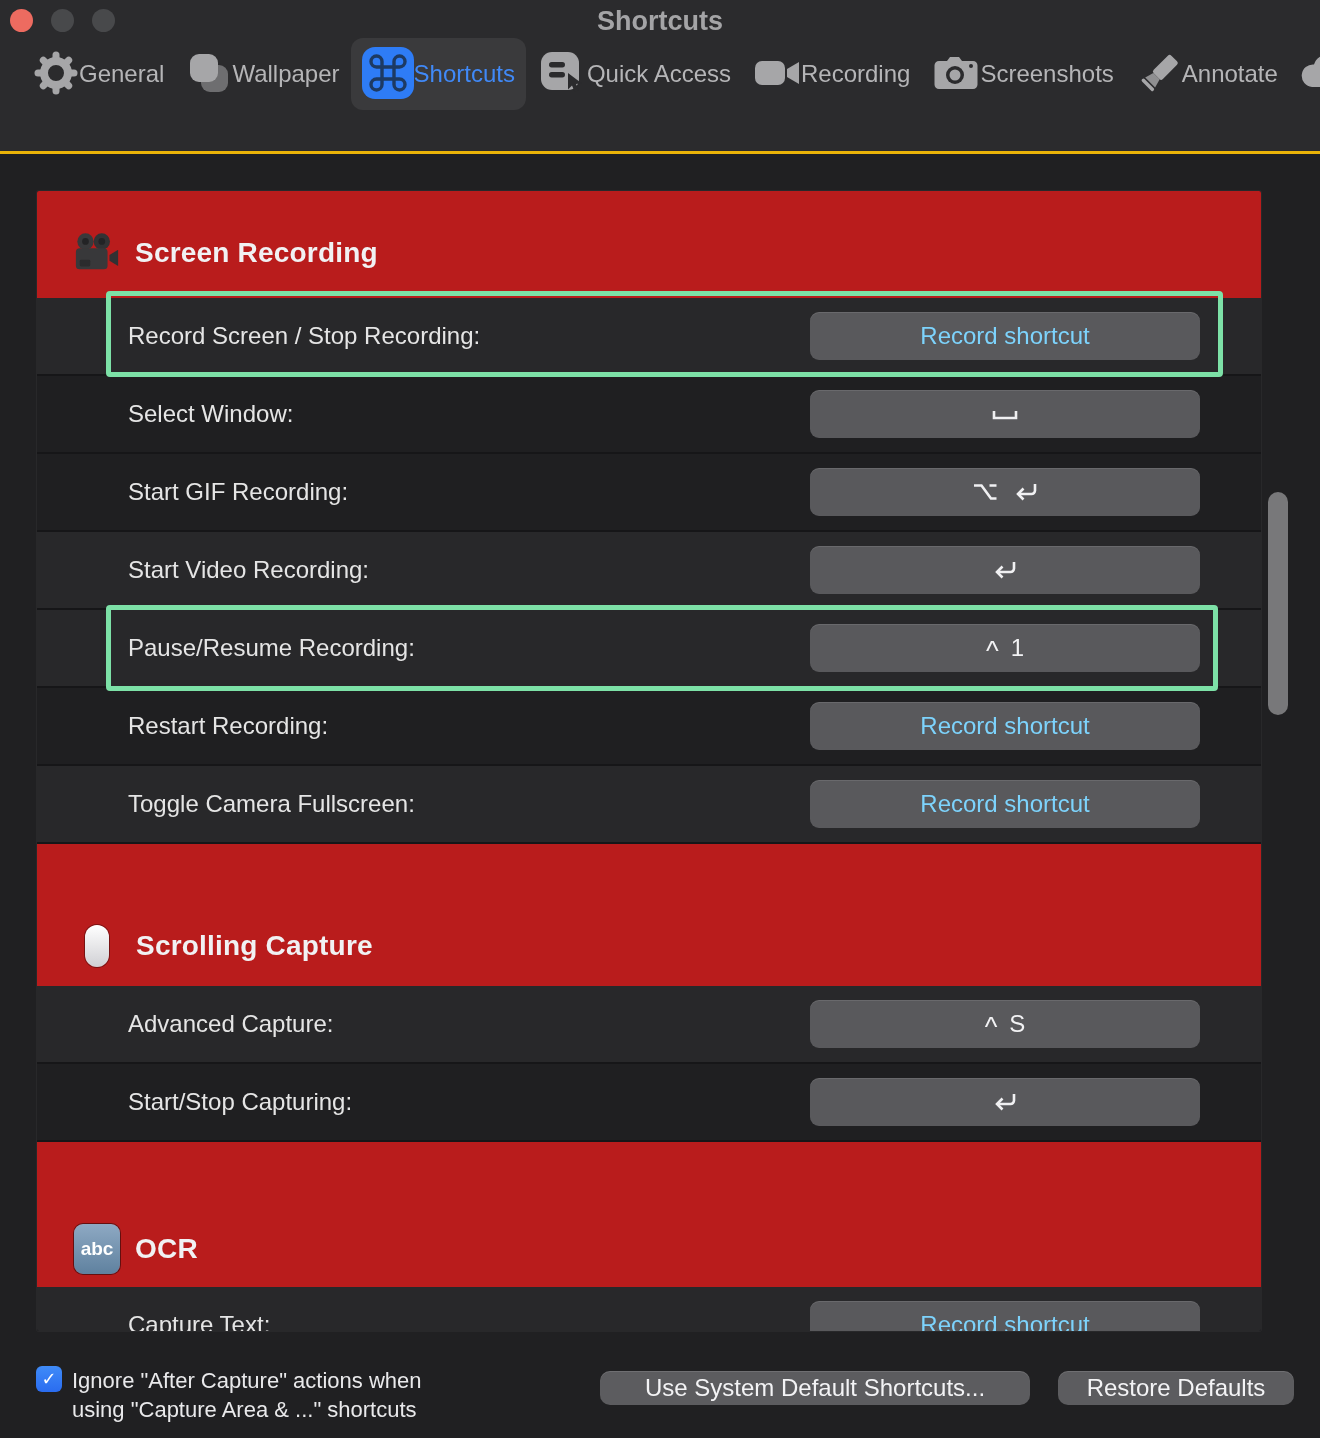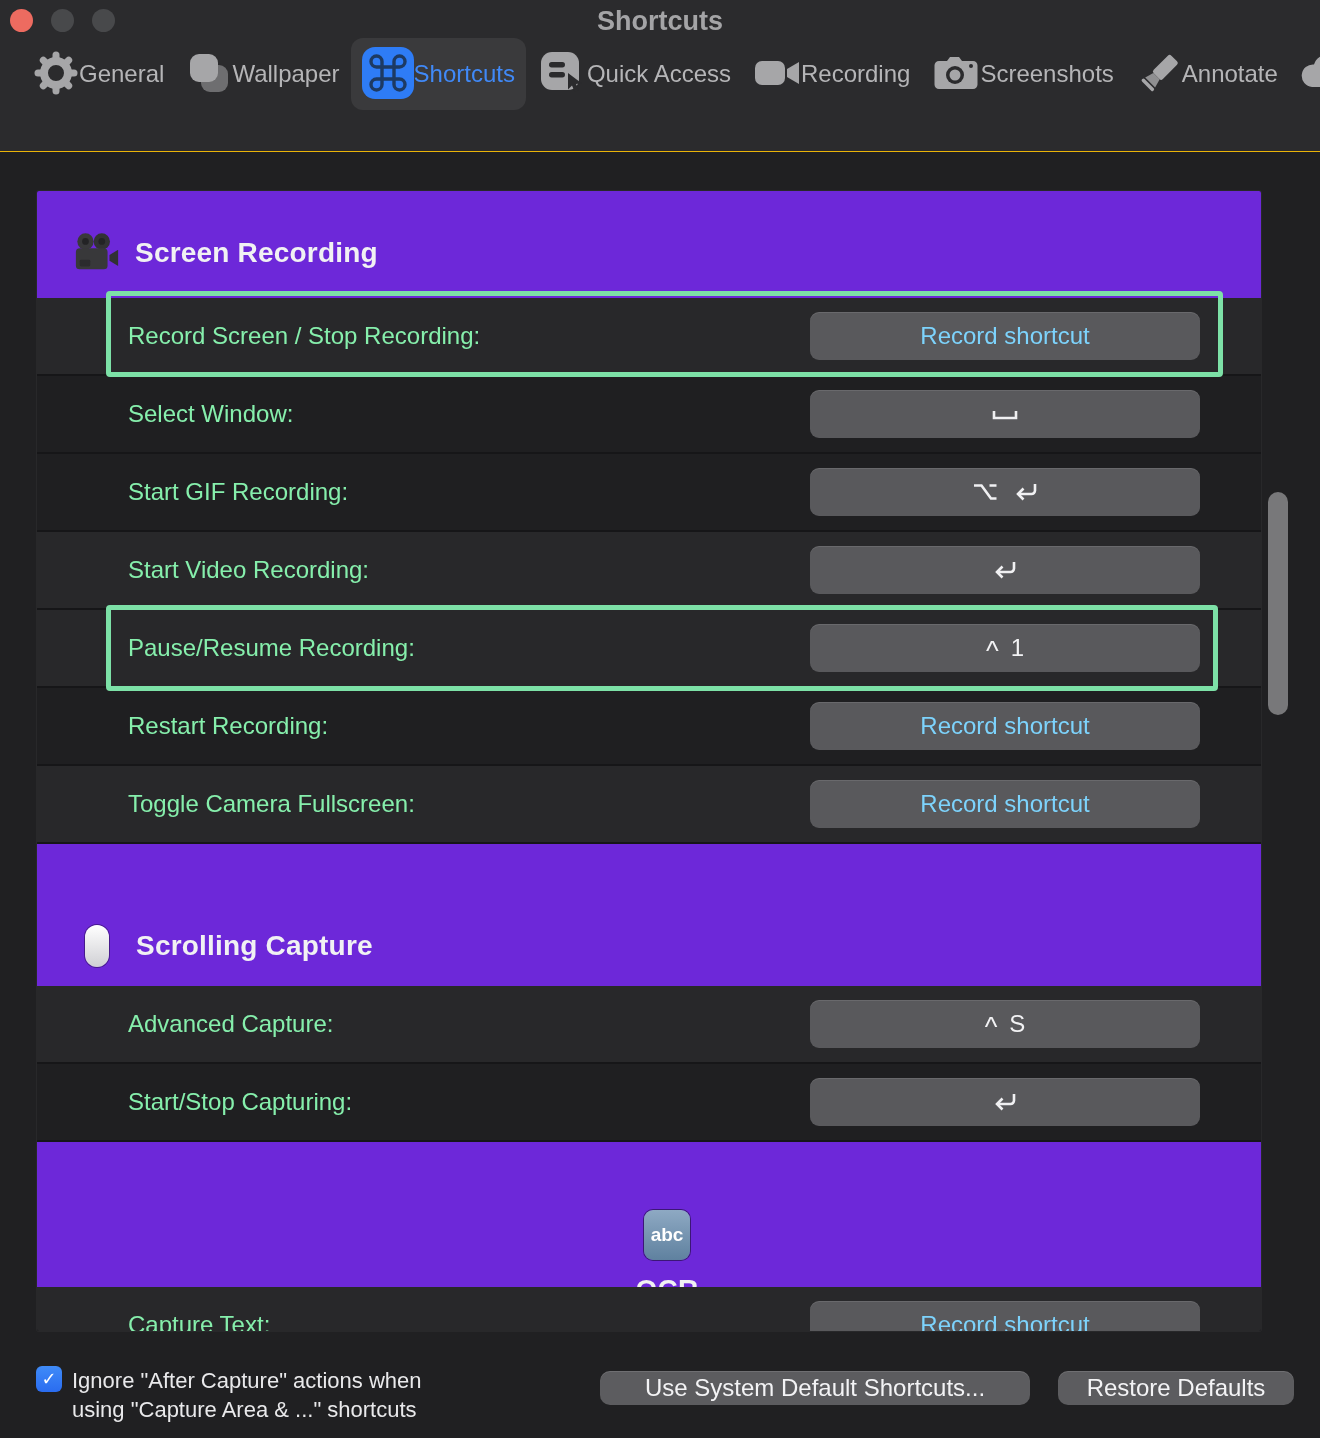--- a/index.html
+++ b/index.html
@@ -1,42 +1,42 @@
 <!DOCTYPE html>
 <html><head>
 <meta charset="utf-8">
 <style>
   html,body{margin:0;padding:0;background:#202022;}
   body{width:1320px;height:1438px;font-family:"Liberation Sans","DejaVu Sans",sans-serif;-webkit-font-smoothing:antialiased;}
   .window{position:relative;width:1320px;height:1438px;overflow:hidden;background:#202022;}
 
   
-  .chrome{position:absolute;left:0;top:0;width:1320px;height:151px;background:#2b2b2d;border-bottom:1px solid #eab308;}
+  .chrome{position:absolute;left:0;top:0;width:1320px;height:151px;background:#2b2b2d;border-bottom:3px solid #eab308;}
   .titlebar{position:relative;height:38px;}
   .window-title{position:absolute;left:0;top:6px;width:100%;text-align:center;font-size:27px;font-weight:700;color:#a4a4a6;}
   .traffic{position:absolute;left:10px;top:9px;display:flex;gap:18px;}
   .tl{width:23px;height:23px;border-radius:50%;}
   .tl.close{background:#ed6b60;}
   .tl.dim{background:#48494b;}
   .tabbar{position:absolute;left:0;top:38px;width:1320px;height:113px;display:flex;justify-content:space-between;align-items:flex-start;padding:0 22px;box-sizing:border-box;}
   .tab{display:flex;flex-direction:row;align-items:center;padding:7px 11px 9px;border-radius:12px;cursor:default;}
   .tab.selected{background:#3a3a3c;}
   .tab-icon{height:56px;display:flex;align-items:center;justify-content:center;}
   .tab-label{font-size:24px;color:#b5b5b7;margin-top:2px;white-space:nowrap;}
   .tab.selected .tab-label{color:#4089f7;}
 
   
   .scrollbox{position:absolute;left:36px;top:190px;width:1226px;height:1142px;background:#161618;border:1px solid rgba(255,255,255,0.08);border-radius:3px;box-sizing:border-box;overflow:hidden;}
-  .section-header{display:flex;align-items:center;gap:14px;padding-left:36px;background:#6d28d9;box-sizing:border-box;}
+  .section-header{display:flex;align-items:center;gap:14px;padding-left:36px;background:#b91c1c;box-sizing:border-box;}
   .sh-icon{width:48px;display:flex;justify-content:center;align-items:center;}
   .sh-title{font-size:28px;font-weight:700;color:#f1f1f3;letter-spacing:.2px;}
   .row{position:relative;height:76px;margin-bottom:2px;}
   .row.light{background:#28282a;}
   .row.dark{background:#1f1f21;}
-  .row-label{position:absolute;left:91px;top:50%;transform:translateY(-50%);font-size:24px;color:#86efac;white-space:nowrap;}
+  .row-label{position:absolute;left:91px;top:50%;transform:translateY(-50%);font-size:24px;color:#e5e5e5;white-space:nowrap;}
   .key-btn{position:absolute;left:773px;top:14px;width:390px;height:48px;background:#59595c;border-radius:9px;box-shadow:inset 0 1px 0 rgba(255,255,255,0.10);display:flex;align-items:center;justify-content:center;gap:12px;cursor:default;}
   .ph{font-size:24px;color:#7dd3fc;}
   .k-char{font-size:24px;color:#f2f2f4;}
   .k-caret{font-size:27px;color:#f2f2f4;transform:translateY(3px);font-weight:500;}
   .k-glyph{display:flex;align-items:center;}
 
   
   .hl{position:absolute;border:5px solid #7de1a7;border-radius:4px;box-sizing:border-box;z-index:6;}
   .hl1{left:106px;top:291px;width:1117px;height:86px;}
   .hl2{left:106px;top:605px;width:1112px;height:86px;}
@@ -263,21 +263,21 @@
         <span class="row-label">Start/Stop Capturing:</span>
         <div class="key-btn">
           <span class="k-glyph">
             <svg width="28" height="26" viewBox="0 0 28 26">
               <path d="M23 5 v6.5 a3.5 3.5 0 0 1 -3.5 3.5 H6.5" fill="none" stroke="#f0f0f2" stroke-width="2.6"></path>
               <path d="M11.5 9.5 L6 15 L11.5 20.5" fill="none" stroke="#f0f0f2" stroke-width="2.6"></path>
             </svg>
           </span>
         </div>
       </div>
-      <div class="section-header" style="height: 145px; padding-top: 68px; flex-direction: column;">
+      <div class="section-header" style="height: 145px; padding-top: 68px;">
         <div class="sh-icon">
           <div class="abc-badge">abc</div>
         </div>
         <div class="sh-title">OCR</div>
       </div>
       <div class="row light">
         <span class="row-label">Capture Text:</span>
         <div class="key-btn">
           <span class="ph">Record shortcut</span>
         </div>

